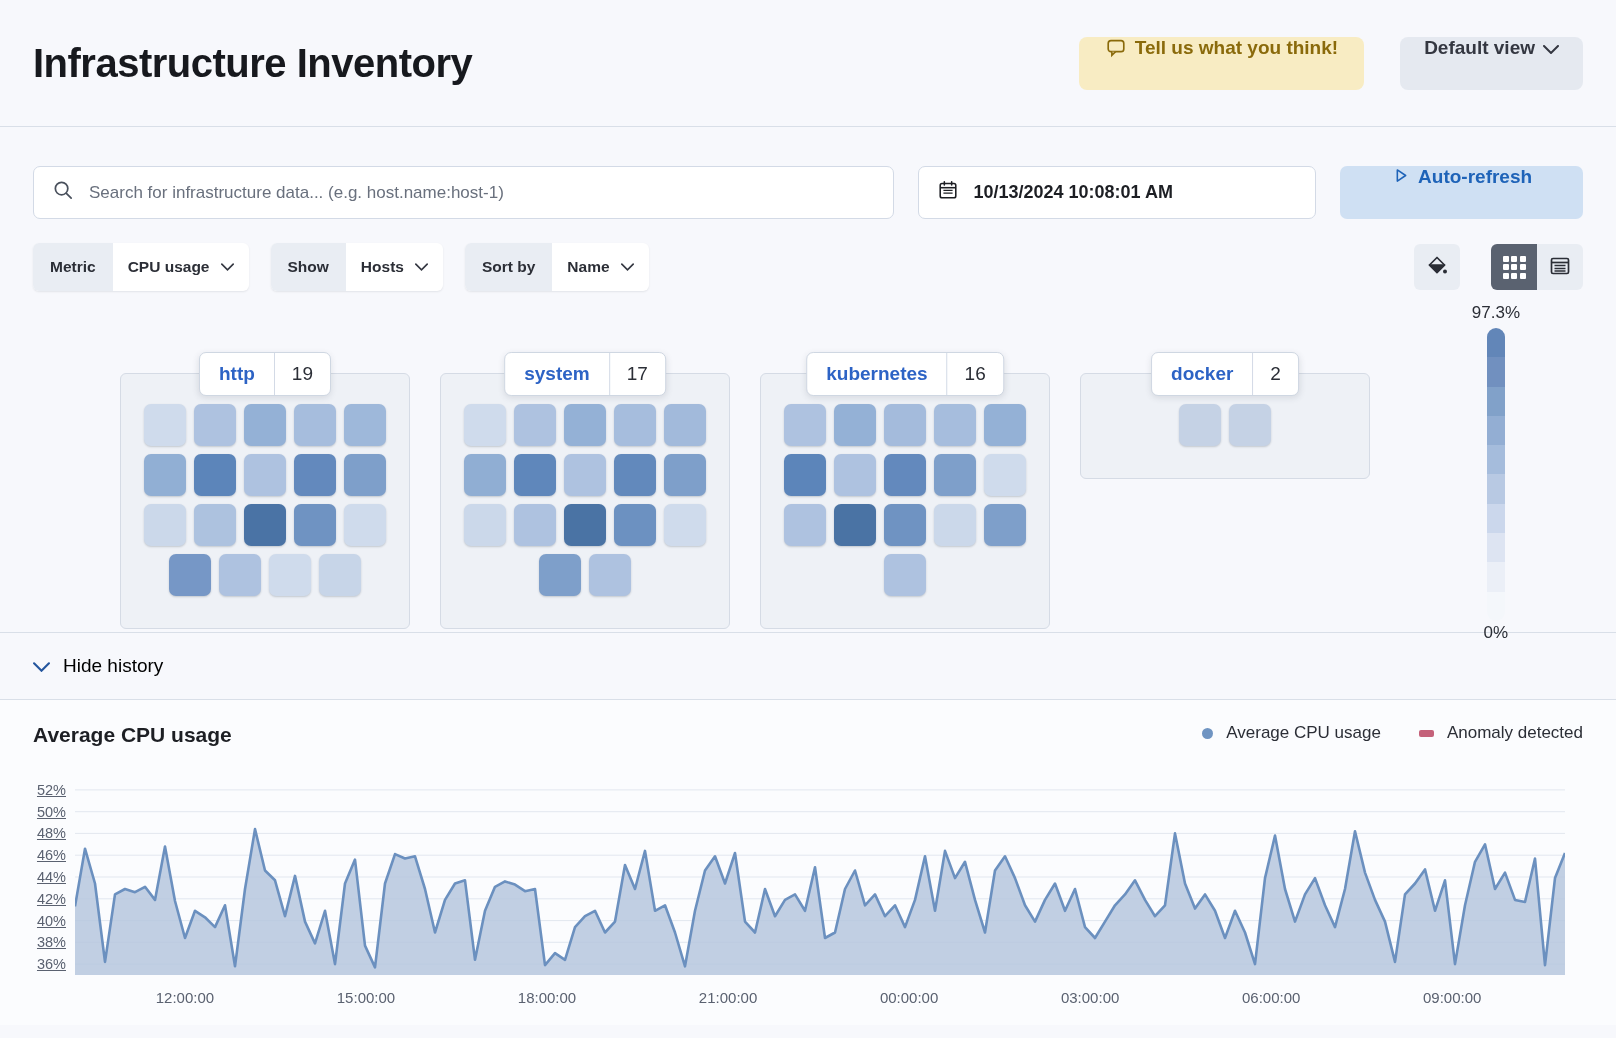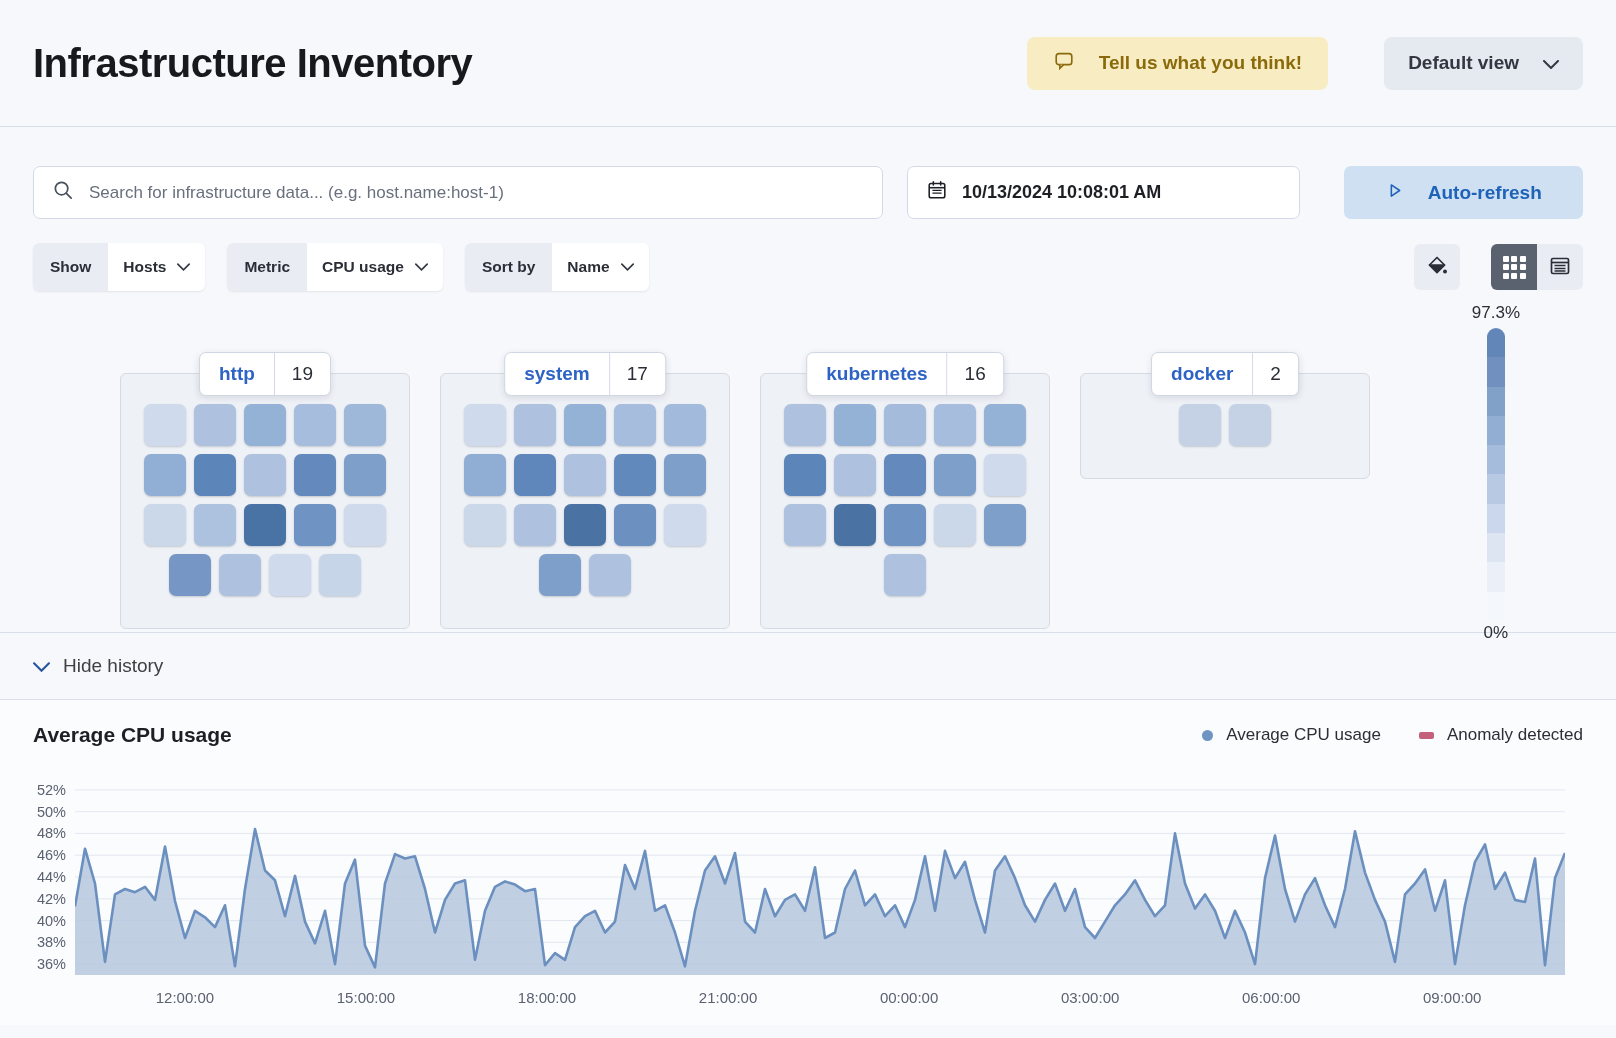--- a/index.html
+++ b/index.html
@@ -7,22 +7,22 @@
   .app {
     width:1616px; height:1038px; position:relative; overflow:hidden;
     background:#f7f8fc; color:#343741;
     font-family:"Liberation Sans", sans-serif;
   }
   
   .header { height:127px; display:flex; align-items:center; justify-content:space-between;
             padding:0 33px; border-bottom:1px solid #d9dfe8; }
   .page-title { font-size:40px; font-weight:800; letter-spacing:-0.5px; color:#17191e; }
   .header-right { display:flex; gap:36px; align-items:center; }
-  .btn { display:flex; align-items:center; gap:24px; height:53px; border:none; cursor:pointer;
-         border-radius:8px; font-family:inherit; font-size:19px; font-weight:700;margin-left:20px; }
+  .btn { display:flex; align-items:flex-start; gap:8px; height:53px; border:none; cursor:pointer;
+         border-radius:8px; font-family:inherit; font-size:19px; font-weight:700; }
   .btn-feedback { background:#f8ecc3; color:#8a6a0b; padding:0 26px; }
   .btn-view { background:#e5e9f0; color:#343741; padding:0 24px; }
   .chev { width:16px; height:9px; }
   
   .toolbar { display:flex; gap:24px; padding:0 33px; margin-top:39px; }
   .field { display:flex; align-items:center; gap:14px; height:53px; background:#fff;
            border:1px solid #d3dae6; border-radius:7px; padding:0 18px; }
   .search-box { width:862px; }
   .search-box input { border:none; outline:none; flex:1; font-size:17px; color:#343741;
                       font-family:inherit; background:transparent; }
@@ -71,34 +71,34 @@
           box-shadow:0 1px 2px rgba(46,57,72,.22); }
   .scale { position:absolute; top:12px; right:96px; display:flex; flex-direction:column;
            align-items:center; }
   .scale-label { font-size:17px; color:#2b2e36; }
   .scale-bar { width:18px; height:293px; border-radius:9px; overflow:hidden; margin:5px 0 2px;
                display:flex; flex-direction:column; }
   .scale-step { flex:1; }
   
   .history-bar { border-top:1px solid #d9dfe8; height:67px; display:flex; align-items:center;
                  padding:0 33px; }
-  .history-link { display:flex; align-items:center; gap:13px; color:#404040; font-size:19px;
+  .history-link { display:flex; align-items:center; gap:13px; color:#000000; font-size:19px;
                   font-weight:500; cursor:pointer; }
   
   .chart-section { position:relative; border-top:1px solid #d9dfe8; background:#fbfcfe;
                    height:326px; }
-  .chart-head { display:flex; justify-content:space-between; align-items:center;
+  .chart-head { display:flex; justify-content:space-between; align-items:flex-start;
                 padding:23px 33px 0; }
   .chart-title { font-size:21px; font-weight:800; color:#1d1f24; }
   .chart-legend { display:flex; gap:38px; align-items:center; }
   .legend-item { display:flex; align-items:center; gap:13px; font-size:17px; color:#2b2e36; }
   .legend-dot { width:11px; height:11px; border-radius:50%; }
   .legend-bar { width:15px; height:7px; border-radius:2px; }
   .plot { position:absolute; left:75px; top:79px; }
-  .ytick { position:absolute; width:42px; text-align:right; font-size:14.5px; color:#5a6170; }
+  .ytick { position:absolute; width:42px; text-align:right; font-size:14.5px; color:#5a6170;text-decoration:underline; }
   .xtick { position:absolute; width:90px; text-align:center; font-size:15px; color:#5a6170; }
 </style>
 </head>
 <body>
 
 <div class="app">
 
   <div class="header">
     <div class="page-title">Infrastructure Inventory</div>
     <div class="header-right">
@@ -149,33 +149,33 @@
             <path d="M8 5 L18.5 12 L8 19 Z"></path>
           </svg>
       </span>
       <span>Auto-refresh</span>
     </button>
   </div>
 
   <div class="filter-row">
 
     <div class="filter-group">
+      <span class="fg-label">Metric</span>
+      <span class="fg-value">
+        <span>CPU usage</span>
+        <svg class="chev-sm" viewBox="0 0 16 9" fill="none" stroke="#343741" stroke-width="2" stroke-linecap="round">
+            <path d="M1 1 L8 8 L15 1"></path>
+          </svg>
+      </span>
+    </div>
+
+    <div class="filter-group">
       <span class="fg-label">Show</span>
       <span class="fg-value">
         <span>Hosts</span>
-        <svg class="chev-sm" viewBox="0 0 16 9" fill="none" stroke="#343741" stroke-width="2" stroke-linecap="round">
-            <path d="M1 1 L8 8 L15 1"></path>
-          </svg>
-      </span>
-    </div>
-
-    <div class="filter-group">
-      <span class="fg-label">Metric</span>
-      <span class="fg-value">
-        <span>CPU usage</span>
         <svg class="chev-sm" viewBox="0 0 16 9" fill="none" stroke="#343741" stroke-width="2" stroke-linecap="round">
             <path d="M1 1 L8 8 L15 1"></path>
           </svg>
       </span>
     </div>
 
 
     <div class="filter-group">
       <span class="fg-label">Sort by</span>
       <span class="fg-value">

